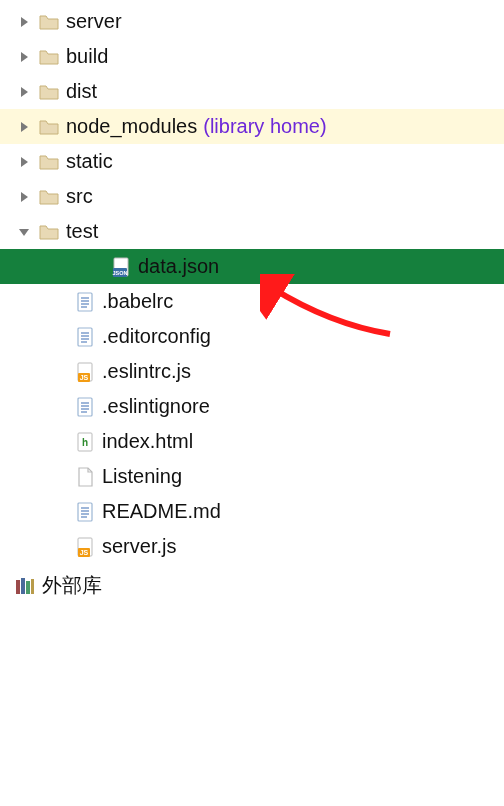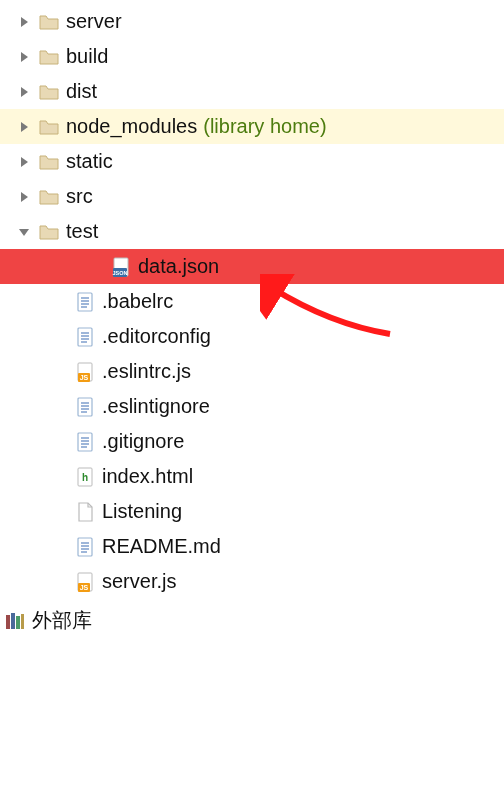--- a/index.html
+++ b/index.html
@@ -16,21 +16,21 @@
 .tree { padding: 4px 0; }
 .row {
   display: flex;
   align-items: center;
   height: 35px;
   padding-left: 14px;
   white-space: nowrap;
   user-select: none;
 }
 .row.highlight { background: #fff9db; }
-.row.selected { background: #ef4444; }
+.row.selected { background: #15803d; }
 .indent { display: inline-block; width: 36px; flex-shrink: 0; }
 .arrow {
   width: 20px;
   height: 20px;
   display: inline-flex;
   align-items: center;
   justify-content: center;
   margin-right: 4px;
   flex-shrink: 0;
   color: #6b6b6b;
@@ -43,26 +43,26 @@
 .icon {
   width: 22px;
   height: 22px;
   display: inline-flex;
   align-items: center;
   justify-content: center;
   margin-right: 6px;
   flex-shrink: 0;
 }
 .label { white-space: nowrap; }
-.label .note { color: #4d7c0f; margin-left: 6px; }
+.label .note { color: #6d28d9; margin-left: 6px; }
 .footer-row {
   display: flex;
   align-items: center;
   height: 35px;
-  padding-left: 4px;
+  padding-left: 14px;
   font-size: 20px;
 }
 .footer-row .icon { margin-right: 6px; }
 
 
 .arrow-anno {
   position: absolute;
   left: 260px;
   top: 274px;
   width: 140px;
@@ -224,34 +224,20 @@
       <span class="icon">
         <svg width="20" height="22" viewBox="0 0 20 22">
           <rect x="3" y="2" width="14" height="18" rx="1" fill="#fff" stroke="#9cb6d4" stroke-width="1.2"></rect>
           <line x1="6" y1="7" x2="14" y2="7" stroke="#6a8fc4" stroke-width="1.3"></line>
           <line x1="6" y1="10" x2="14" y2="10" stroke="#6a8fc4" stroke-width="1.3"></line>
           <line x1="6" y1="13" x2="14" y2="13" stroke="#6a8fc4" stroke-width="1.3"></line>
           <line x1="6" y1="16" x2="12" y2="16" stroke="#6a8fc4" stroke-width="1.3"></line>
         </svg>
       </span>
       <span class="label"><span>.eslintignore</span></span>
-    </div>
-    <div class="row">
-      <span class="indent"></span>
-      <span class="arrow-spacer"></span>
-      <span class="icon">
-        <svg width="20" height="22" viewBox="0 0 20 22">
-          <rect x="3" y="2" width="14" height="18" rx="1" fill="#fff" stroke="#9cb6d4" stroke-width="1.2"></rect>
-          <line x1="6" y1="7" x2="14" y2="7" stroke="#6a8fc4" stroke-width="1.3"></line>
-          <line x1="6" y1="10" x2="14" y2="10" stroke="#6a8fc4" stroke-width="1.3"></line>
-          <line x1="6" y1="13" x2="14" y2="13" stroke="#6a8fc4" stroke-width="1.3"></line>
-          <line x1="6" y1="16" x2="12" y2="16" stroke="#6a8fc4" stroke-width="1.3"></line>
-        </svg>
-      </span>
-      <span class="label"><span>.gitignore</span></span>
     </div>
     <div class="row">
       <span class="indent"></span>
       <span class="arrow-spacer"></span>
       <span class="icon">
         <svg width="20" height="22" viewBox="0 0 20 22">
           <rect x="3" y="2" width="14" height="18" rx="1" fill="#fff" stroke="#bbb" stroke-width="1"></rect>
           <text x="10" y="15" font-size="10" font-weight="bold" fill="#2e8b2e" text-anchor="middle" font-family="Arial">h</text>
         </svg>
       </span>

